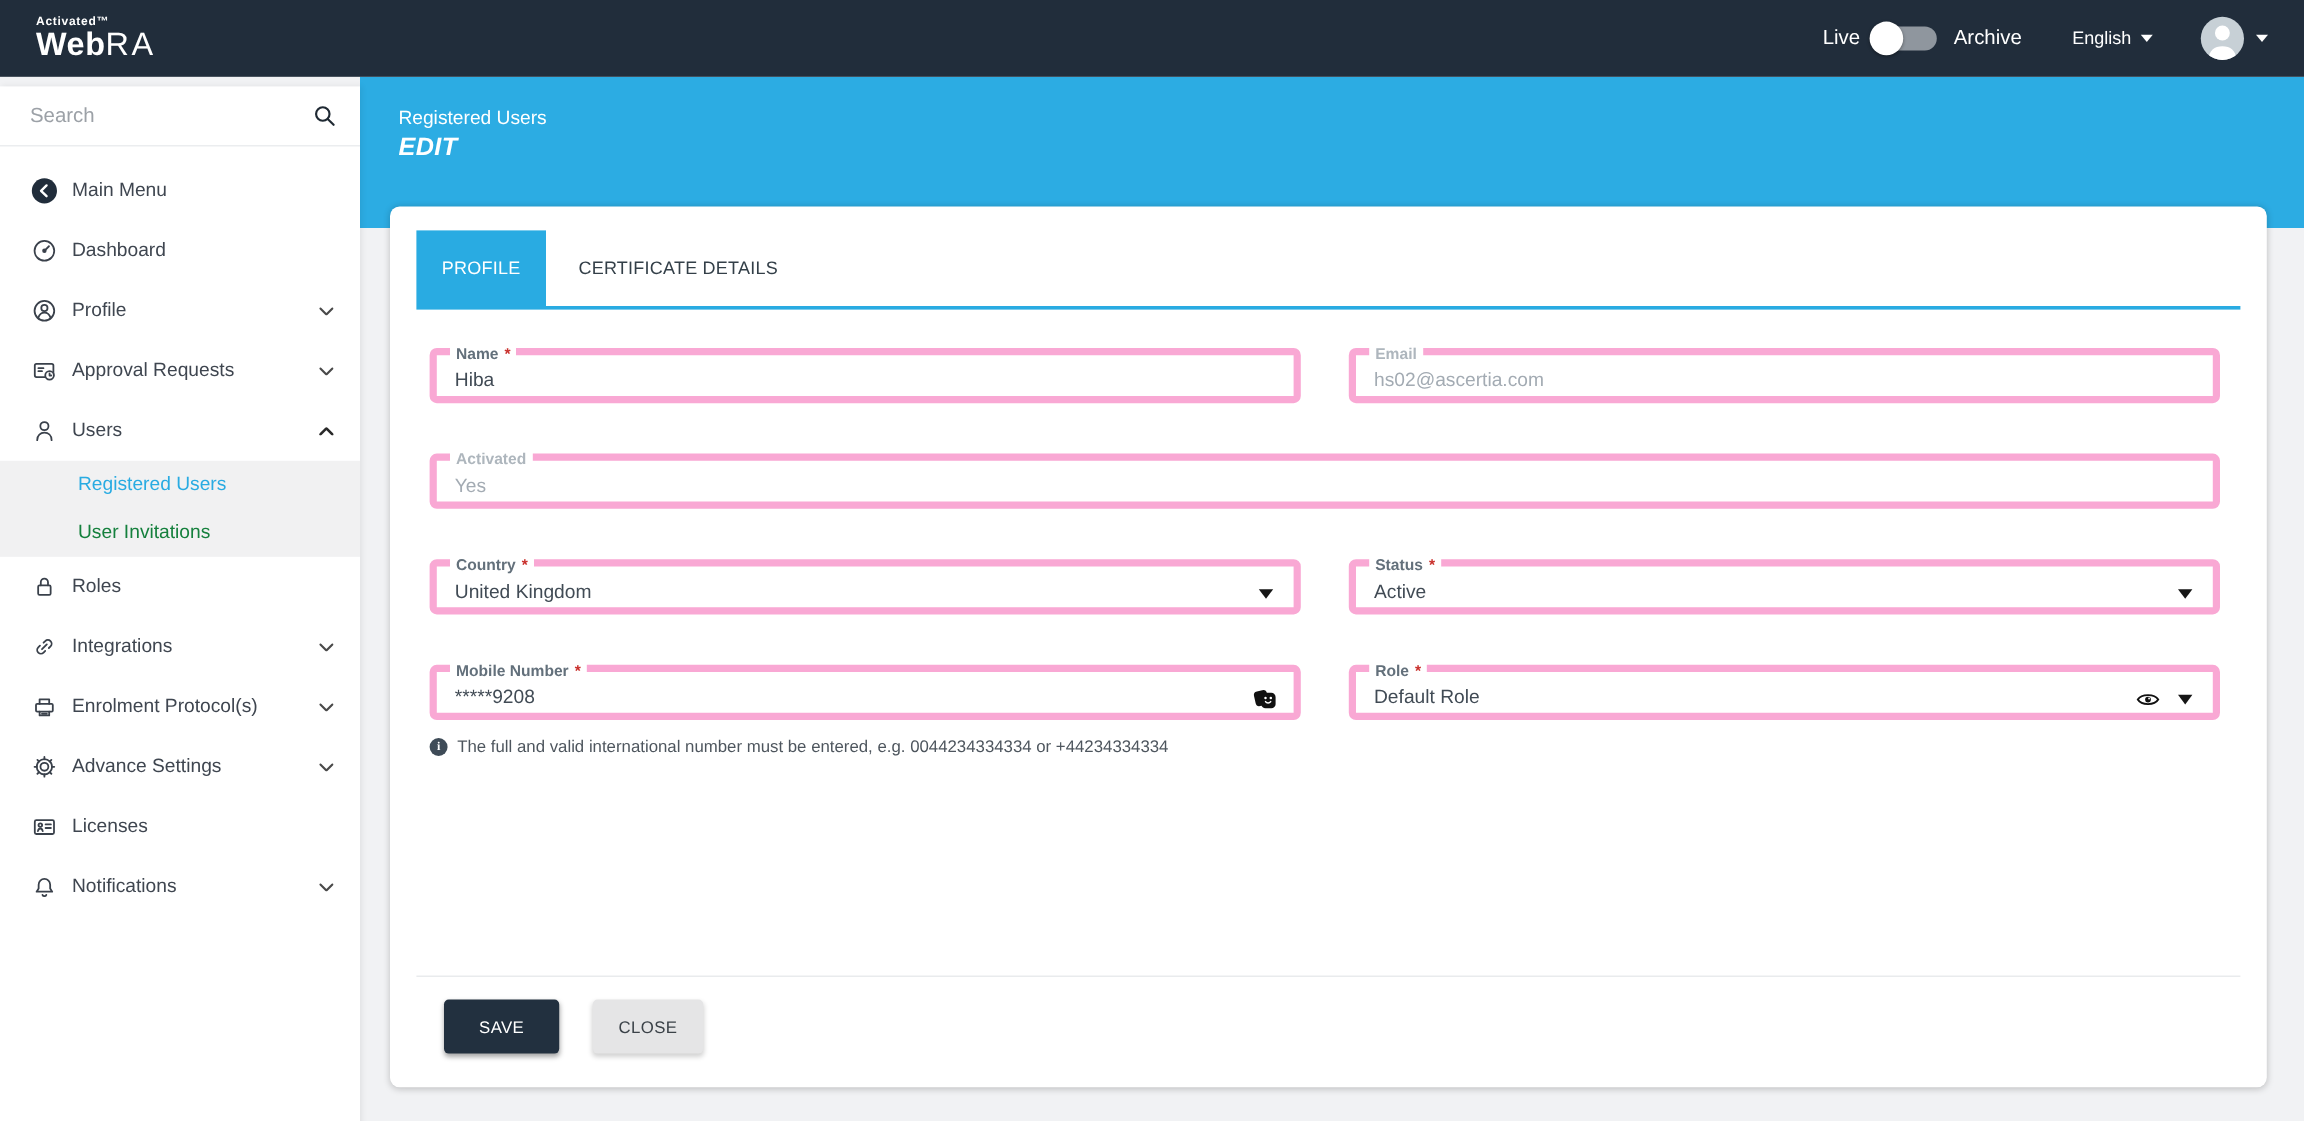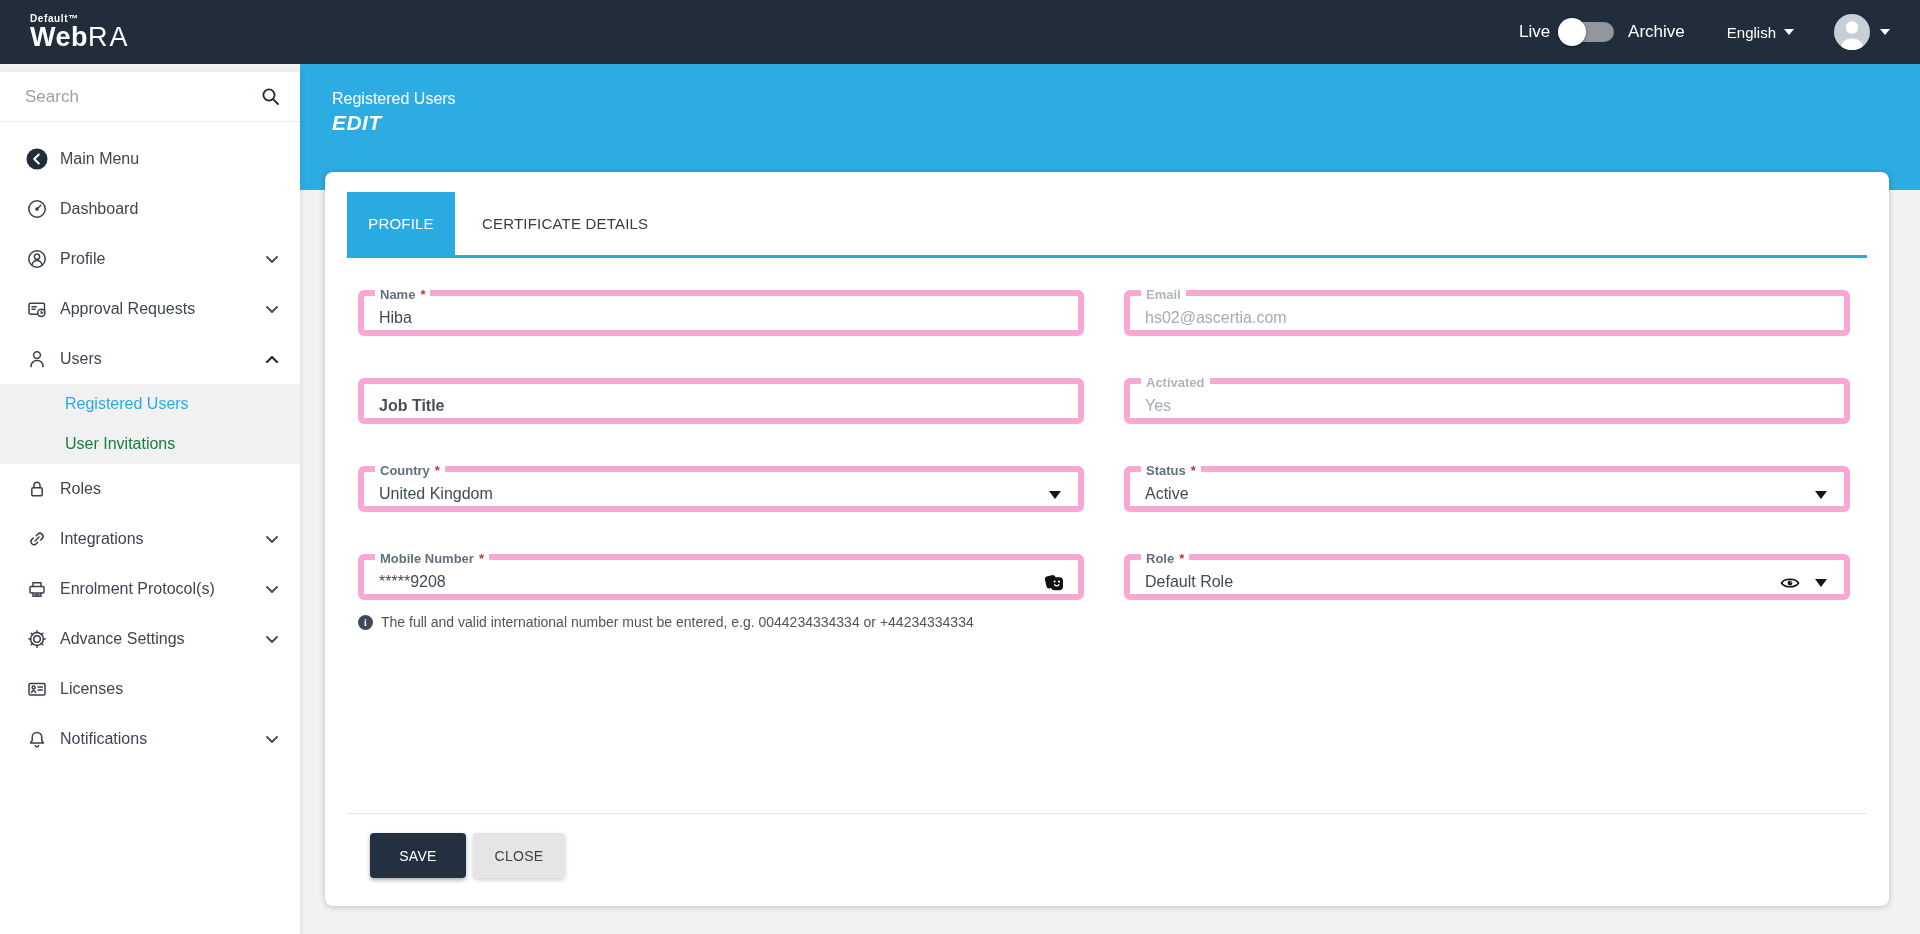--- a/index.html
+++ b/index.html
@@ -61,34 +61,34 @@
   .sel-caret { position:absolute; right:17px; top:19px; width:0; height:0; border-left:6px solid transparent; border-right:6px solid transparent; border-top:8px solid #161616; }
   .field-icon { position:absolute; top:13px; cursor:pointer; }
   .masks-pos { right:13px; }
   .eye-pos { right:44px; top:16px; }
 
   .hint { margin-top:14px; display:flex; align-items:center; gap:8px; font-size:14px; color:#4E565E; }
   .info-dot { width:15px; height:15px; border-radius:50%; background:#3E4B57; color:#fff; display:flex; align-items:center; justify-content:center; flex:0 0 15px; }
   .info-dot::before { content:"i"; font-size:10px; font-weight:700; font-family:"Liberation Serif",serif; }
 
   .divider { margin:183px 22px 0; border-top:1px solid #E4E7E9; }
-  .btn-row { display:flex; gap:7px; margin:19px 0 0 45px; }
+  .btn-row { display:flex; gap:28px; margin:19px 0 0 45px; }
   .btn { height:45px; border:none; border-radius:4px; font-size:14px; letter-spacing:.3px; cursor:pointer; font-family:inherit; }
   .btn-save { width:96px; background:#22303F; color:#fff; box-shadow:0 2px 4px rgba(0,0,0,.35); }
   .btn-close { width:92px; background:#E5E5E6; color:#3B4248; box-shadow:0 2px 4px rgba(0,0,0,.18); }
 
   svg.line { stroke:#3A414B; stroke-width:1.5; fill:none; stroke-linecap:round; stroke-linejoin:round; }
   svg.chev { stroke:#4A4A4A; stroke-width:1.8; fill:none; stroke-linecap:round; stroke-linejoin:round; }
 </style>
 </head>
 <body>
 
 <div class="topbar">
   <div class="brand">
-    <span class="brand-small">Default™</span>
+    <span class="brand-small">Activated™</span>
     <span class="brand-big"><span class="web">Web</span><span class="ra">RA</span></span>
   </div>
   <div class="top-right">
     <span class="live-label">Live</span>
     <div class="toggle">
         <div class="knob"></div>
       </div>
     <span class="archive-label">Archive</span>
     <div class="lang">
       <span>English</span>
@@ -291,25 +291,20 @@
         </div>
         <div class="col">
           <div class="field disabled">
             <label>Email</label>
             <input type="text" readonly="" value="hs02@ascertia.com" style="">
           </div>
         </div>
       </div>
 
       <div class="row">
-        <div class="col">
-          <div class="field">
-            <input type="text" placeholder="Job Title" style="">
-          </div>
-        </div>
         <div class="col">
           <div class="field disabled">
             <label>Activated</label>
             <input type="text" readonly="" value="Yes" style="">
           </div>
         </div>
       </div>
 
       <div class="row">
         <div class="col">

